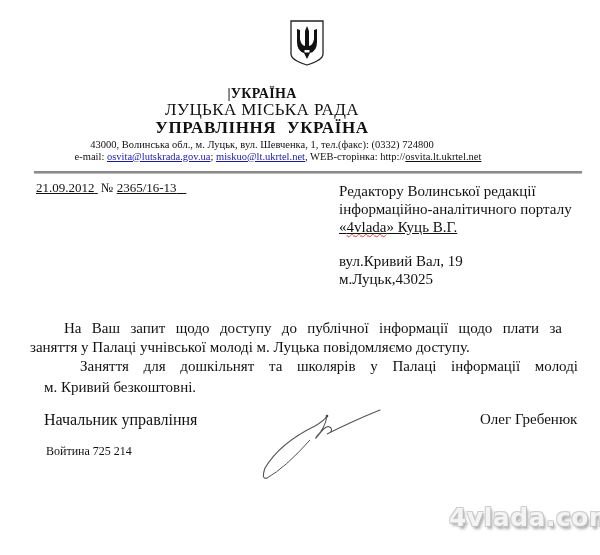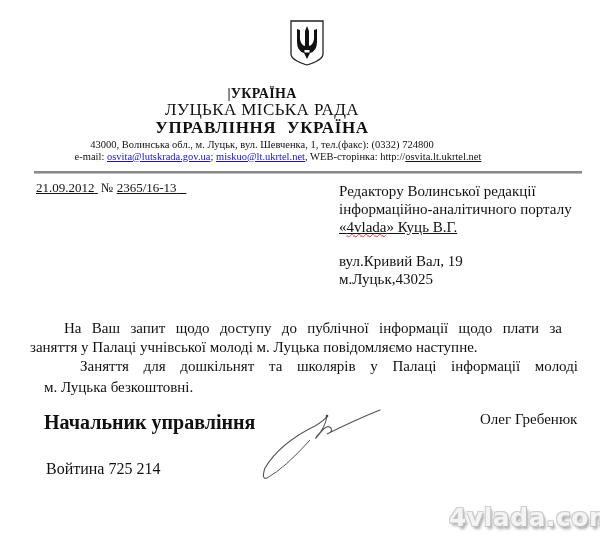--- a/index.html
+++ b/index.html
@@ -23,24 +23,24 @@
   .addr-block { left: 320px; font-size: 15px; white-space: nowrap; line-height: 18px; margin-left: 19px; }
   #to1 { top: 182px; } #to2 { top: 200px; } #to3 { top: 218px; text-decoration: underline; }
   #to4 { top: 252px; } #to5 { top: 270px; }
   .spell { text-decoration: underline wavy #e04040; text-decoration-thickness: 1px; }
   .body-line { left: 30px; width: 548px; font-size: 15px; white-space: nowrap; }
   .just { text-align: justify; text-align-last: justify; }
   #p1a { top: 320px; left: 64px; width: 498px; }
   #p1b { top: 339px; }
   #p2a { top: 358px; left: 80px; width: 498px; }
   #p2b { top: 379px; left: 44px; }
-  #sign-title { left: 44px; top: 411px; font-size: 20px; white-space: nowrap; font-weight: bold; }
+  #sign-title { left: 44px; top: 411px; font-size: 16px; white-space: nowrap; }
   #sign-name { left: 480px; top: 411px; font-size: 15px; white-space: nowrap; }
   #signature { left: 255px; top: 398px; width: 130px; height: 85px; }
-  #contact-person { left: 46px; top: 444px; font-size: 16px; white-space: nowrap; margin-top: 16px; }
+  #contact-person { left: 46px; top: 444px; font-size: 12px; white-space: nowrap; }
   #watermark {
     left: 449px; top: 503px; font-family: "DejaVu Sans", sans-serif; font-weight: bold;
     font-size: 25px; color: #f4f4f4; letter-spacing: 0.5px;
     text-shadow: 1px 1px 0 #bdbdbd, -1px -1px 0 #cfcfcf, 1px -1px 0 #cfcfcf, -1px 1px 0 #cfcfcf, 2px 3px 3px rgba(0,0,0,0.35);
   }
 </style>
 </head>
 <body>
 
 <svg id="coat" class="abs" viewBox="0 0 34 46">
@@ -67,23 +67,23 @@
   <span class="u">2365/16-13</span><span class="u">&nbsp;&nbsp;&nbsp;</span>
 </div>
 
 <div id="to1" class="abs addr-block">Редактору Волинської редакції</div>
 <div id="to2" class="abs addr-block">інформаційно-аналітичного порталу</div>
 <div id="to3" class="abs addr-block"><span>«</span><span class="spell">4vlada</span><span>» Куць В.Г.</span></div>
 <div id="to4" class="abs addr-block">вул.Кривий Вал, 19</div>
 <div id="to5" class="abs addr-block">м.Луцьк,43025</div>
 
 <div id="p1a" class="abs body-line just">На Ваш запит щодо доступу до публічної інформації щодо плати за</div>
-<div id="p1b" class="abs body-line">заняття у Палаці учнівської молоді м. Луцька повідомляємо наступне.</div>
+<div id="p1b" class="abs body-line">заняття у Палаці учнівської молоді м. Луцька повідомляємо доступу.</div>
 <div id="p2a" class="abs body-line just">Заняття для дошкільнят та школярів у Палаці інформації молоді</div>
-<div id="p2b" class="abs body-line">м. Луцька безкоштовні.</div>
+<div id="p2b" class="abs body-line">м. Кривий безкоштовні.</div>
 
 <div id="sign-title" class="abs">Начальник управління</div>
 <svg id="signature" class="abs" viewBox="0 0 130 85">
   <path d="M12,80 Q6,82 10,70 Q25,45 60,28 Q70,22 72,18 Q70,30 62,38 Q58,44 66,34 Q72,26 76,30 Q78,34 72,36 Q100,22 125,12" fill="none" stroke="#555" stroke-width="1.1" stroke-linecap="round"></path>
   <path d="M12,80 Q30,70 55,42" fill="none" stroke="#555" stroke-width="1"></path>
   <circle cx="72" cy="18" r="1.3" fill="#444"></circle>
 </svg>
 <div id="sign-name" class="abs">Олег Гребенюк</div>
 
 <div id="contact-person" class="abs">Войтина 725 214</div>

